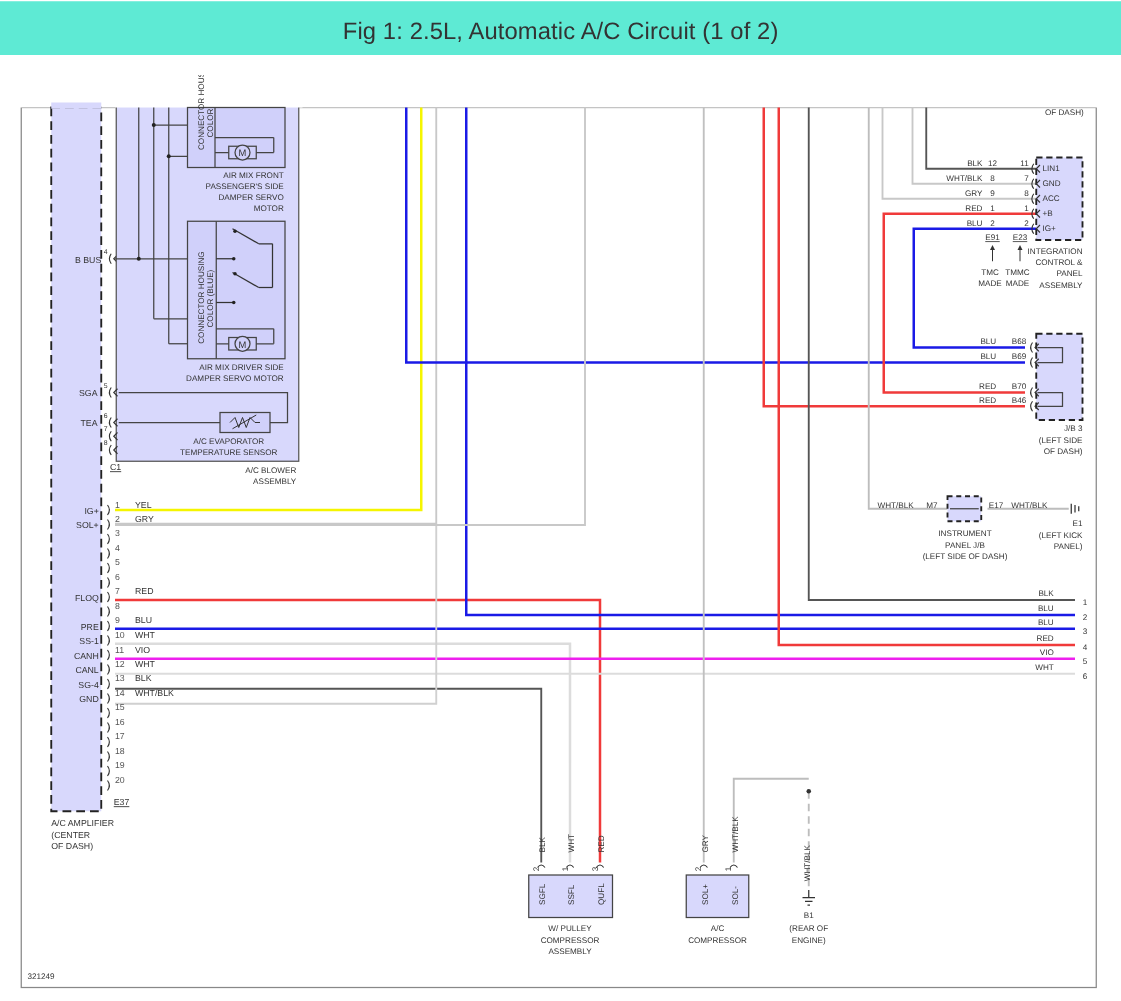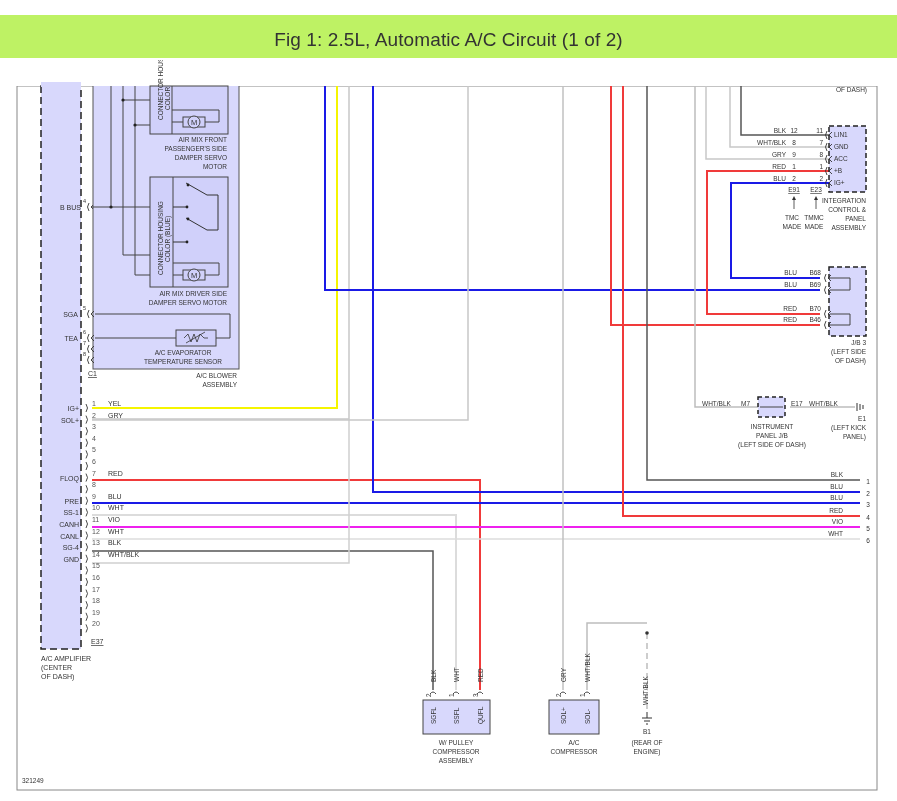--- a/index.html
+++ b/index.html
@@ -1,17 +1,17 @@
 <!DOCTYPE html>
 <html><head>
 <meta charset="utf-8">
 <style>
   html, body { margin:0; padding:0; background:#ffffff; }
   body { width:897px; height:801px; position:relative; overflow:hidden; font-family:"Liberation Sans", sans-serif; }
-  #header { position:absolute; left:0; top:15px; width:897px; height:43px; background:#bef264; }
+  #header { position:absolute; left:0; top:1px; width:897px; height:43px; background:#5eead4; }
   #title { position:absolute; left:0; top:0; width:897px; height:60px; line-height:50px; text-align:center; font-family:"Liberation Sans", sans-serif; font-size:19px; color:#333; letter-spacing:0.1px; }
   #diagram { position:absolute; left:0; top:60px; }
   svg text { font-family:"Liberation Sans", sans-serif; fill:#333; }
   .lbl { font-size:7px; }
   .pin { font-size:7px; fill:#555; }
 </style>
 </head>
 <body>
 
 <div id="header">

